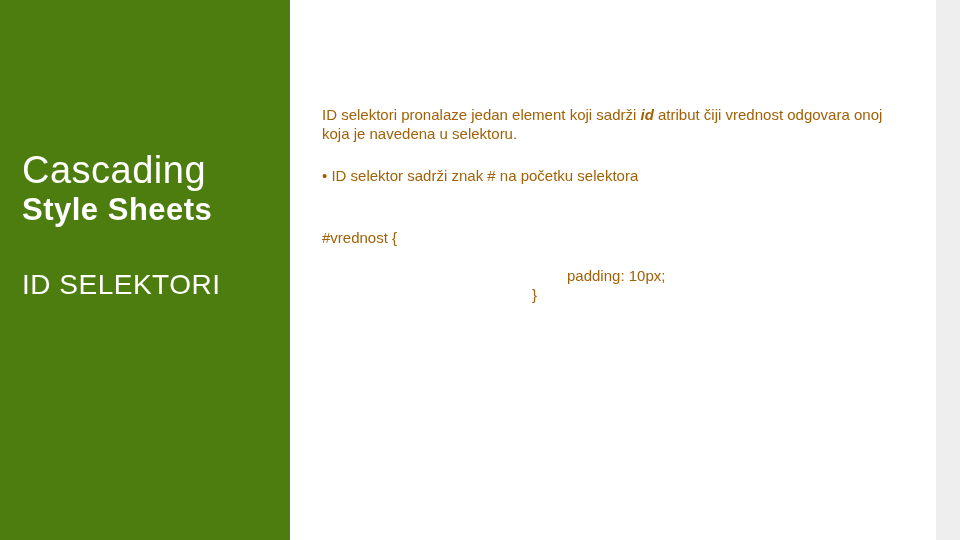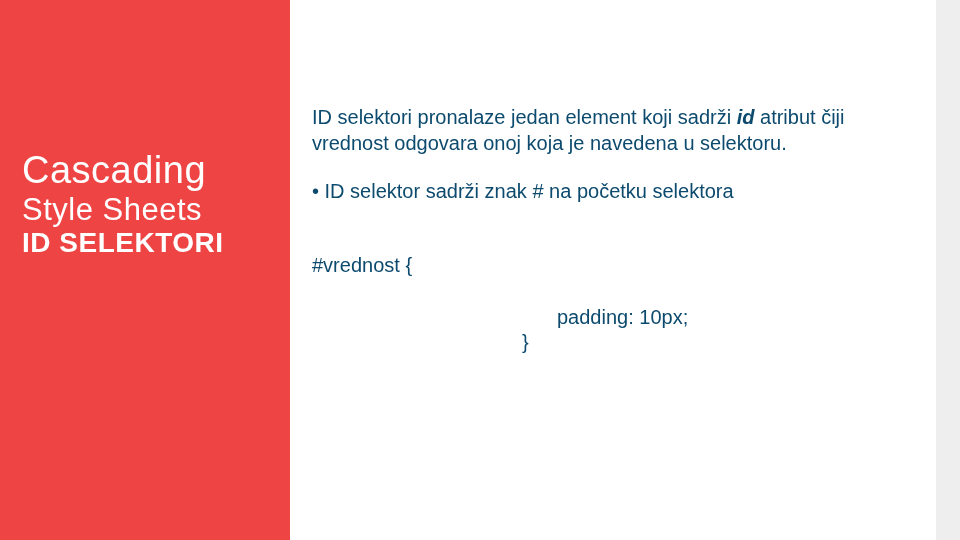--- a/index.html
+++ b/index.html
@@ -7,46 +7,47 @@
   .slide {
     width: 960px;
     height: 540px;
     background: #ffffff;
     position: relative;
     display: flex;
   }
   .sidebar {
     width: 290px;
     height: 540px;
-    background: #ef4444;
+    background: #4d7c0f;
     color: #ffffff;
     padding: 150px 22px 0 22px;
   }
   .title-main {
     font-size: 38px;
     font-weight: 300;
     line-height: 1.1;
     letter-spacing: 0.5px;
   }
   .title-sub {
     font-size: 31px;
-    font-weight: 400;
+    font-weight: 700;
     line-height: 1.15;
     letter-spacing: 0.5px;
   }
   .subtitle {
+    margin-top: 42px;
     font-size: 28px;
-    font-weight: 700;
+    font-weight: 400;
     letter-spacing: 0.5px;
   }
   .content {
     flex: 1;
-    padding: 105px 70px 0 22px;
-    color: #0c4a6e;
-    font-size: 20px;
+    padding: 105px 70px 0 32px;
+    color: #a16207;
+    font-size: 15px;
     line-height: 1.28;
     font-weight: 400;
   }
   .para { display: block; }
   .para + .para { margin-top: 23px; }
   .bold-italic { font-style: italic; font-weight: 600; }
   .code-line1 { padding-left: 230px; }
   .code-line2 { padding-left: 245px; }
   .code-close { padding-left: 210px; }
   .right-gutter {

